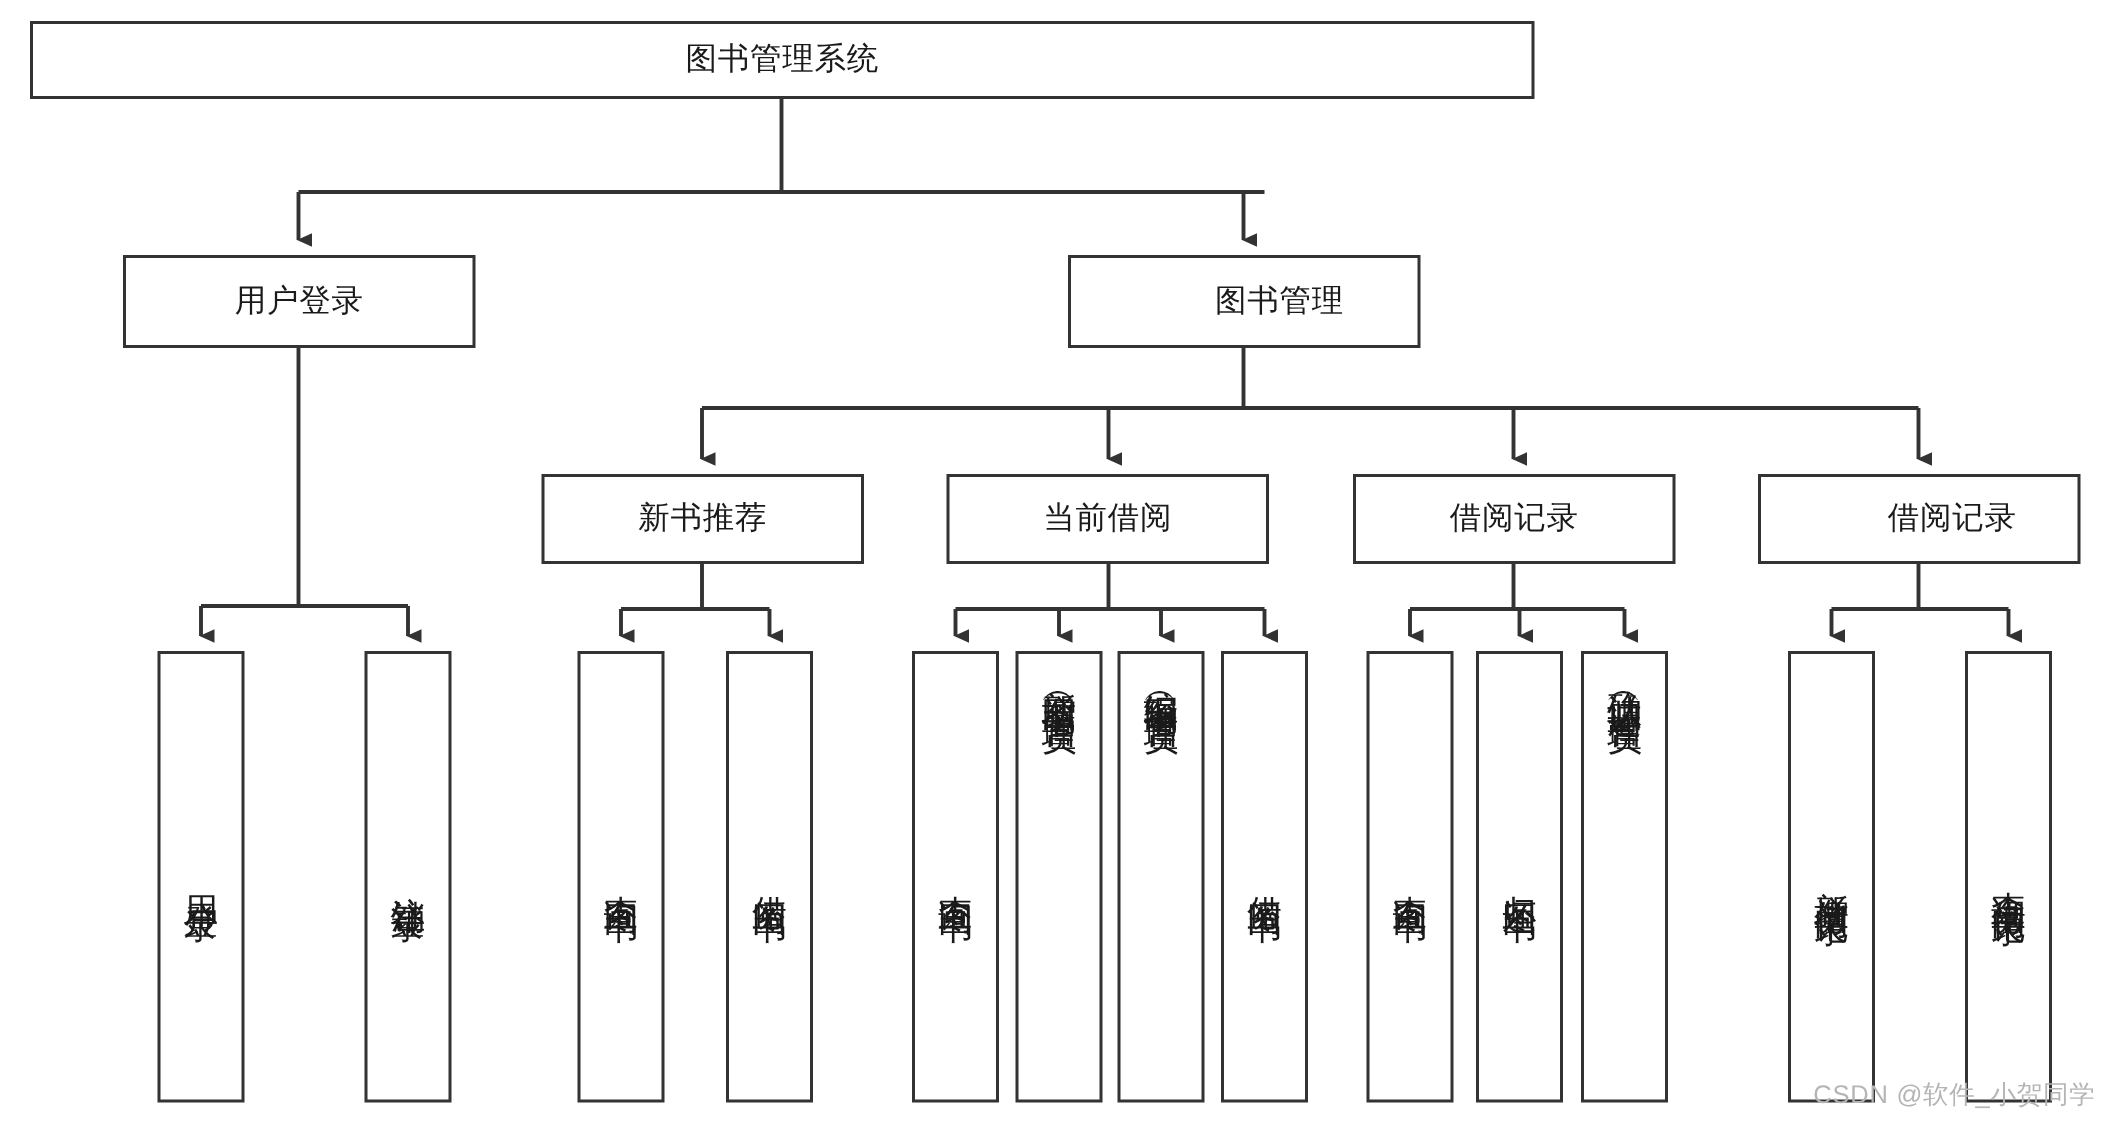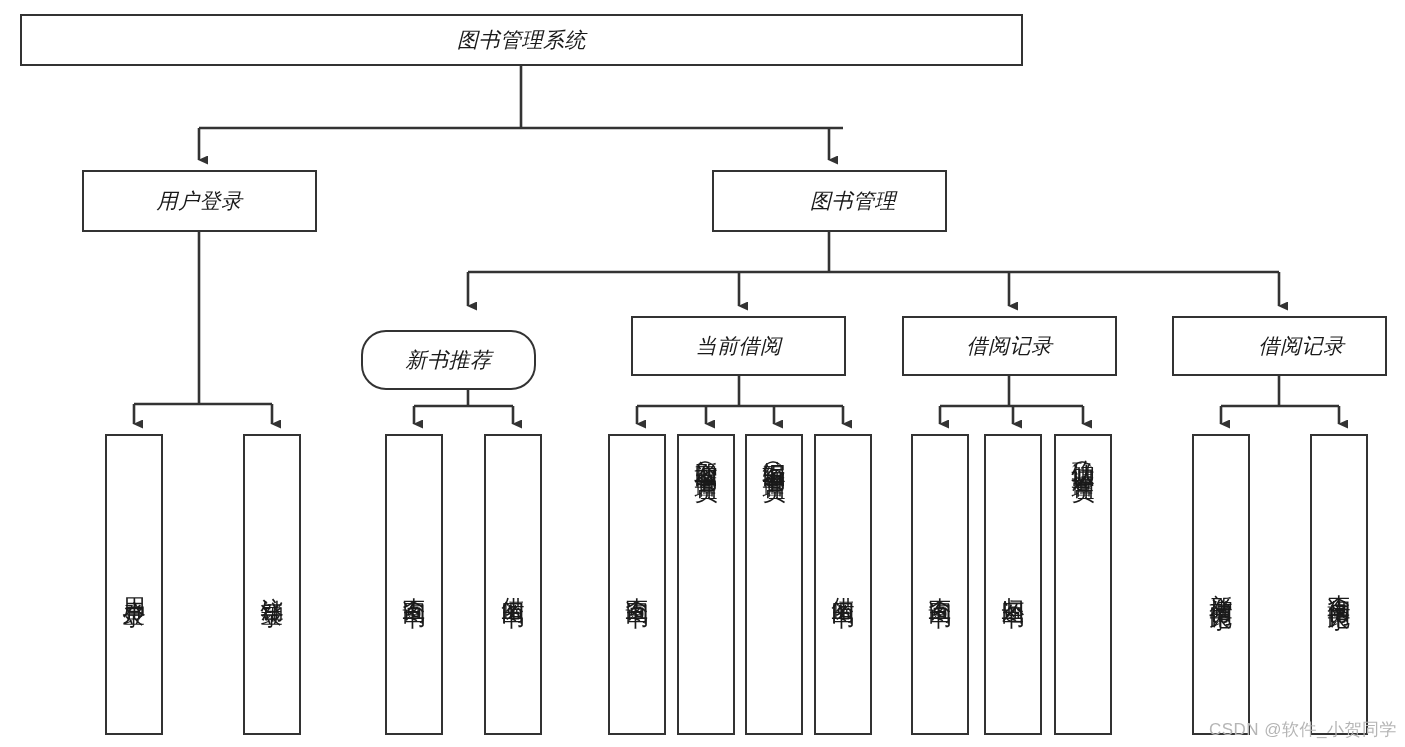--- a/index.html
+++ b/index.html
@@ -38,21 +38,20 @@
   }
   .node .node-label {
     color: #1a1a1a;
     letter-spacing: 0.5px;
     text-align: center;
     line-height: 1.12;
     white-space: nowrap;
   }
   .node.horizontal .node-label {
     font-size: 21px;
-    font-style: italic;
   }
   .node.vertical {
     align-items: flex-start;
     justify-content: center;
     padding-top: 6px;
   }
   .node.vertical .node-label {
     writing-mode: vertical-rl;
     text-orientation: upright;
     font-size: 23px;
@@ -146,21 +145,21 @@
   <div id="nodes-layer">
       <div class="node horizontal" style="left: 20px; top: 14px; width: 1003px; height: 52px;">
         <span class="node-label">图书管理系统</span>
       </div>
       <div class="node horizontal" style="left: 82px; top: 170px; width: 235px; height: 62px;">
         <span class="node-label">用户登录</span>
       </div>
       <div class="node horizontal" style="left: 712px; top: 170px; width: 235px; height: 62px; padding-left: 47px;">
         <span class="node-label">图书管理</span>
       </div>
-      <div class="node horizontal" style="left: 361px; top: 330px; width: 175px; height: 60px; border-radius: 25px;">
+      <div class="node horizontal" style="left: 361px; top: 316px; width: 215px; height: 60px;">
         <span class="node-label">新书推荐</span>
       </div>
       <div class="node horizontal" style="left: 631px; top: 316px; width: 215px; height: 60px;">
         <span class="node-label">当前借阅</span>
       </div>
       <div class="node horizontal" style="left: 902px; top: 316px; width: 215px; height: 60px;">
         <span class="node-label">借阅记录</span>
       </div>
       <div class="node horizontal" style="left: 1172px; top: 316px; width: 215px; height: 60px; padding-left: 44px;">
         <span class="node-label">借阅记录</span>

